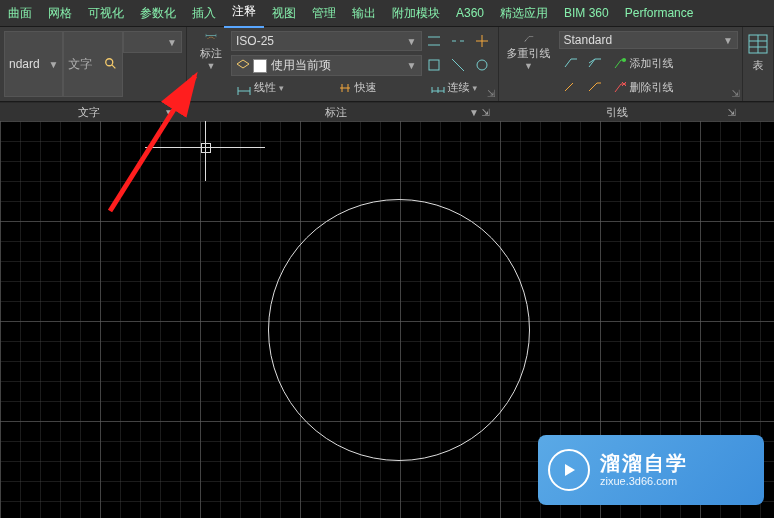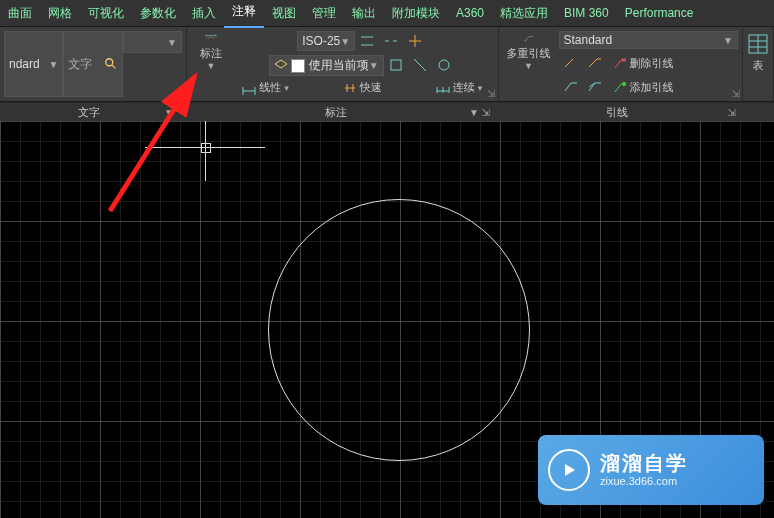--- a/index.html
+++ b/index.html
@@ -210,21 +210,21 @@
       <div class="big-icon">
         <svg class="icon-svg" width="28" height="24" viewBox="0 0 28 24">
           <line x1="2" y1="6" x2="26" y2="6" stroke="#7cc" stroke-width="1.5"></line>
           <line x1="2" y1="2" x2="2" y2="10" stroke="#7cc"></line>
           <line x1="26" y1="2" x2="26" y2="10" stroke="#7cc"></line>
           <path d="M6 14 A10 10 0 0 1 22 14" fill="none" stroke="#f3a73c" stroke-width="2" stroke-dasharray="2 2"></path>
         </svg>
         <span class="lbl hatched">标注</span>
         <span style="font-size:9px;color:#aaa">▼</span>
       </div>
-      <div style="display:flex;flex-direction:column;flex:1;align-items:center;">
+      <div style="display:flex;flex-direction:column;flex:1;">
         <div style="display:flex;">
           <div class="dropdown" style="flex:1">
             <span>ISO-25</span>
             <span class="caret">▼</span>
           </div>
           <div class="mini-row">
             <div class="mini-btn">
                 <svg width="16" height="16">
                   <line x1="2" y1="4" x2="14" y2="4" stroke="#7cc"></line>
                   <line x1="2" y1="12" x2="14" y2="12" stroke="#7cc"></line>
@@ -315,54 +315,54 @@
       <div style="display:flex;flex-direction:column;flex:1;margin-left:4px;">
         <div style="display:flex;">
           <div class="dropdown" style="flex:1">
             <span>Standard</span>
             <span class="caret">▼</span>
           </div>
         </div>
         <div style="display:flex;">
           <div class="mini-btn">
               <svg width="16" height="16">
+                <path d="M2 12 L8 4 L14 4" stroke="#7cc" fill="none"></path>
+              </svg>
+            </div>
+          <div class="mini-btn">
+              <svg width="16" height="16">
+                <path d="M2 12 L8 4M2 8 L8 4 L14 4" stroke="#7cc" fill="none"></path>
+              </svg>
+            </div>
+          <div class="txt-btn">
+            <svg width="14" height="14" style="margin-right:3px">
+                <path d="M2 12 L8 4 L13 4" stroke="#4c4" fill="none"></path>
+                <circle cx="11" cy="4" r="2" fill="#4c4"></circle>
+              </svg>
+            <span>添加引线</span>
+          </div>
+        </div>
+        <div style="display:flex;">
+          <div class="mini-btn">
+              <svg width="16" height="16">
                 <path d="M2 12 L10 4" stroke="#f3a73c" fill="none"></path>
               </svg>
             </div>
           <div class="mini-btn">
               <svg width="16" height="16">
                 <path d="M2 12 L10 4 L14 4" stroke="#f3a73c" fill="none"></path>
               </svg>
             </div>
           <div class="txt-btn">
             <svg width="14" height="14" style="margin-right:3px">
                 <path d="M2 12 L8 4 L13 4" stroke="#e55" fill="none"></path>
                 <line x1="9" y1="2" x2="13" y2="6" stroke="#e55"></line>
                 <line x1="13" y1="2" x2="9" y2="6" stroke="#e55"></line>
               </svg>
             <span>删除引线</span>
-          </div>
-        </div>
-        <div style="display:flex;">
-          <div class="mini-btn">
-              <svg width="16" height="16">
-                <path d="M2 12 L8 4 L14 4" stroke="#7cc" fill="none"></path>
-              </svg>
-            </div>
-          <div class="mini-btn">
-              <svg width="16" height="16">
-                <path d="M2 12 L8 4M2 8 L8 4 L14 4" stroke="#7cc" fill="none"></path>
-              </svg>
-            </div>
-          <div class="txt-btn">
-            <svg width="14" height="14" style="margin-right:3px">
-                <path d="M2 12 L8 4 L13 4" stroke="#4c4" fill="none"></path>
-                <circle cx="11" cy="4" r="2" fill="#4c4"></circle>
-              </svg>
-            <span>添加引线</span>
           </div>
         </div>
       </div>
     </div>
     <span class="corner-arrow">⇲</span>
   </div>
 
   <div class="panel" style="flex:1">
     <div class="panel-body" style="flex-direction:column;align-items:center;">
       <svg width="22" height="22" style="margin-top:4px">

